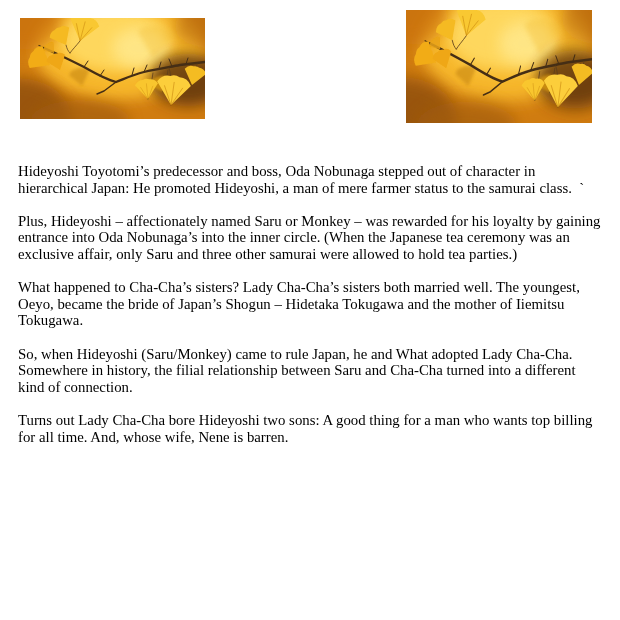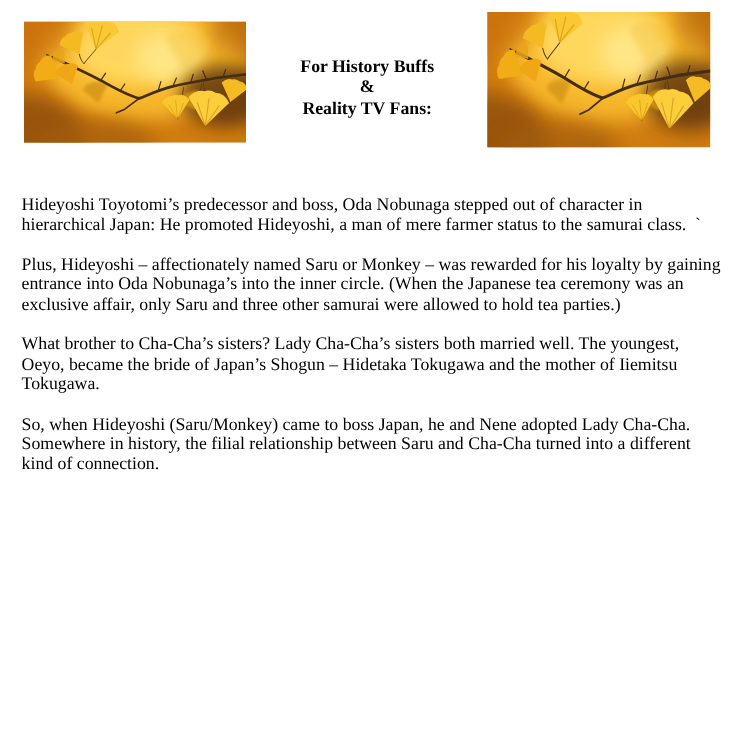--- a/index.html
+++ b/index.html
@@ -91,37 +91,36 @@
 </svg>
 
 <div class="page">
 
   <div class="photo photo-left">
     <svg viewBox="0 0 185 101" preserveAspectRatio="none">
       <use href="#ginkgo-scene"></use>
     </svg>
   </div>
 
-  <div class="heading">For History Buffs
-&amp;
-Reality TV Fans:</div>
 
   <div class="photo photo-right">
     <svg viewBox="0 0 185 101" preserveAspectRatio="none">
       <use href="#ginkgo-scene"></use>
     </svg>
   </div>
 
   <div class="bodytext">
     <p>Hideyoshi Toyotomi’s predecessor and boss, Oda Nobunaga stepped out of character in
 hierarchical Japan: He promoted Hideyoshi, a man of mere farmer status to the samurai class.  `</p>
     <p>Plus, Hideyoshi – affectionately named Saru or Monkey – was rewarded for his loyalty by gaining
 entrance into Oda Nobunaga’s into the inner circle. (When the Japanese tea ceremony was an
 exclusive affair, only Saru and three other samurai were allowed to hold tea parties.)</p>
-    <p>What brother to Cha-Cha’s sisters? Lady Cha-Cha’s sisters both married well. The youngest,
+    <p>What happened to Cha-Cha’s sisters? Lady Cha-Cha’s sisters both married well. The youngest,
 Oeyo, became the bride of Japan’s Shogun – Hidetaka Tokugawa and the mother of Iiemitsu
 Tokugawa.</p>
-    <p>So, when Hideyoshi (Saru/Monkey) came to boss Japan, he and Nene adopted Lady Cha-Cha.
+    <p>So, when Hideyoshi (Saru/Monkey) came to rule Japan, he and What adopted Lady Cha-Cha.
 Somewhere in history, the filial relationship between Saru and Cha-Cha turned into a different
 kind of connection.</p>
+    <p>Turns out Lady Cha-Cha bore Hideyoshi two sons: A good thing for a man who wants top billing
+for all time. And, whose wife, Nene is barren.</p>
   </div>
 
 </div>
 
 </body></html>

